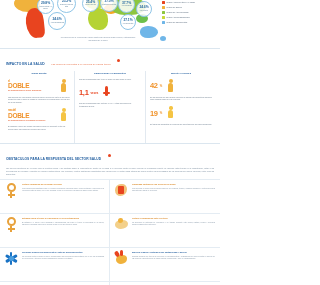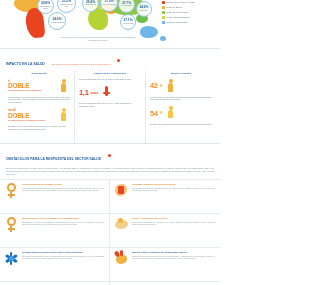--- a/index.html
+++ b/index.html
@@ -275,21 +275,21 @@
           <span class="stat-unit">%</span>
           <div class="stat-ico">
             <div class="pic fig-head"></div>
               <div class="pic fig-body"></div>
           </div>
         </div>
         <div class="stat-desc">de las mujeres que han sufrido violencia de pareja han presentado lesiones como consecuencia de esa violencia.</div>
       </div>
       <div class="stat">
         <div class="stat-row">
-          <span class="stat-num">54</span>
+          <span class="stat-num">19</span>
           <span class="stat-unit">%</span>
           <div class="stat-ico">
             <div class="pic fig-head ylw" style="width:3.4px;height:3.4px;left:5px;top:1.5px"></div>
             <div class="pic fig-body ylw" style="width:5px;height:8px;left:4.2px;top:5px"></div>
           </div>
         </div>
         <div class="stat-desc">de todos los asesinatos de mujeres son cometidos por su pareja masculina.</div>
       </div>
     </div>
   </div>

